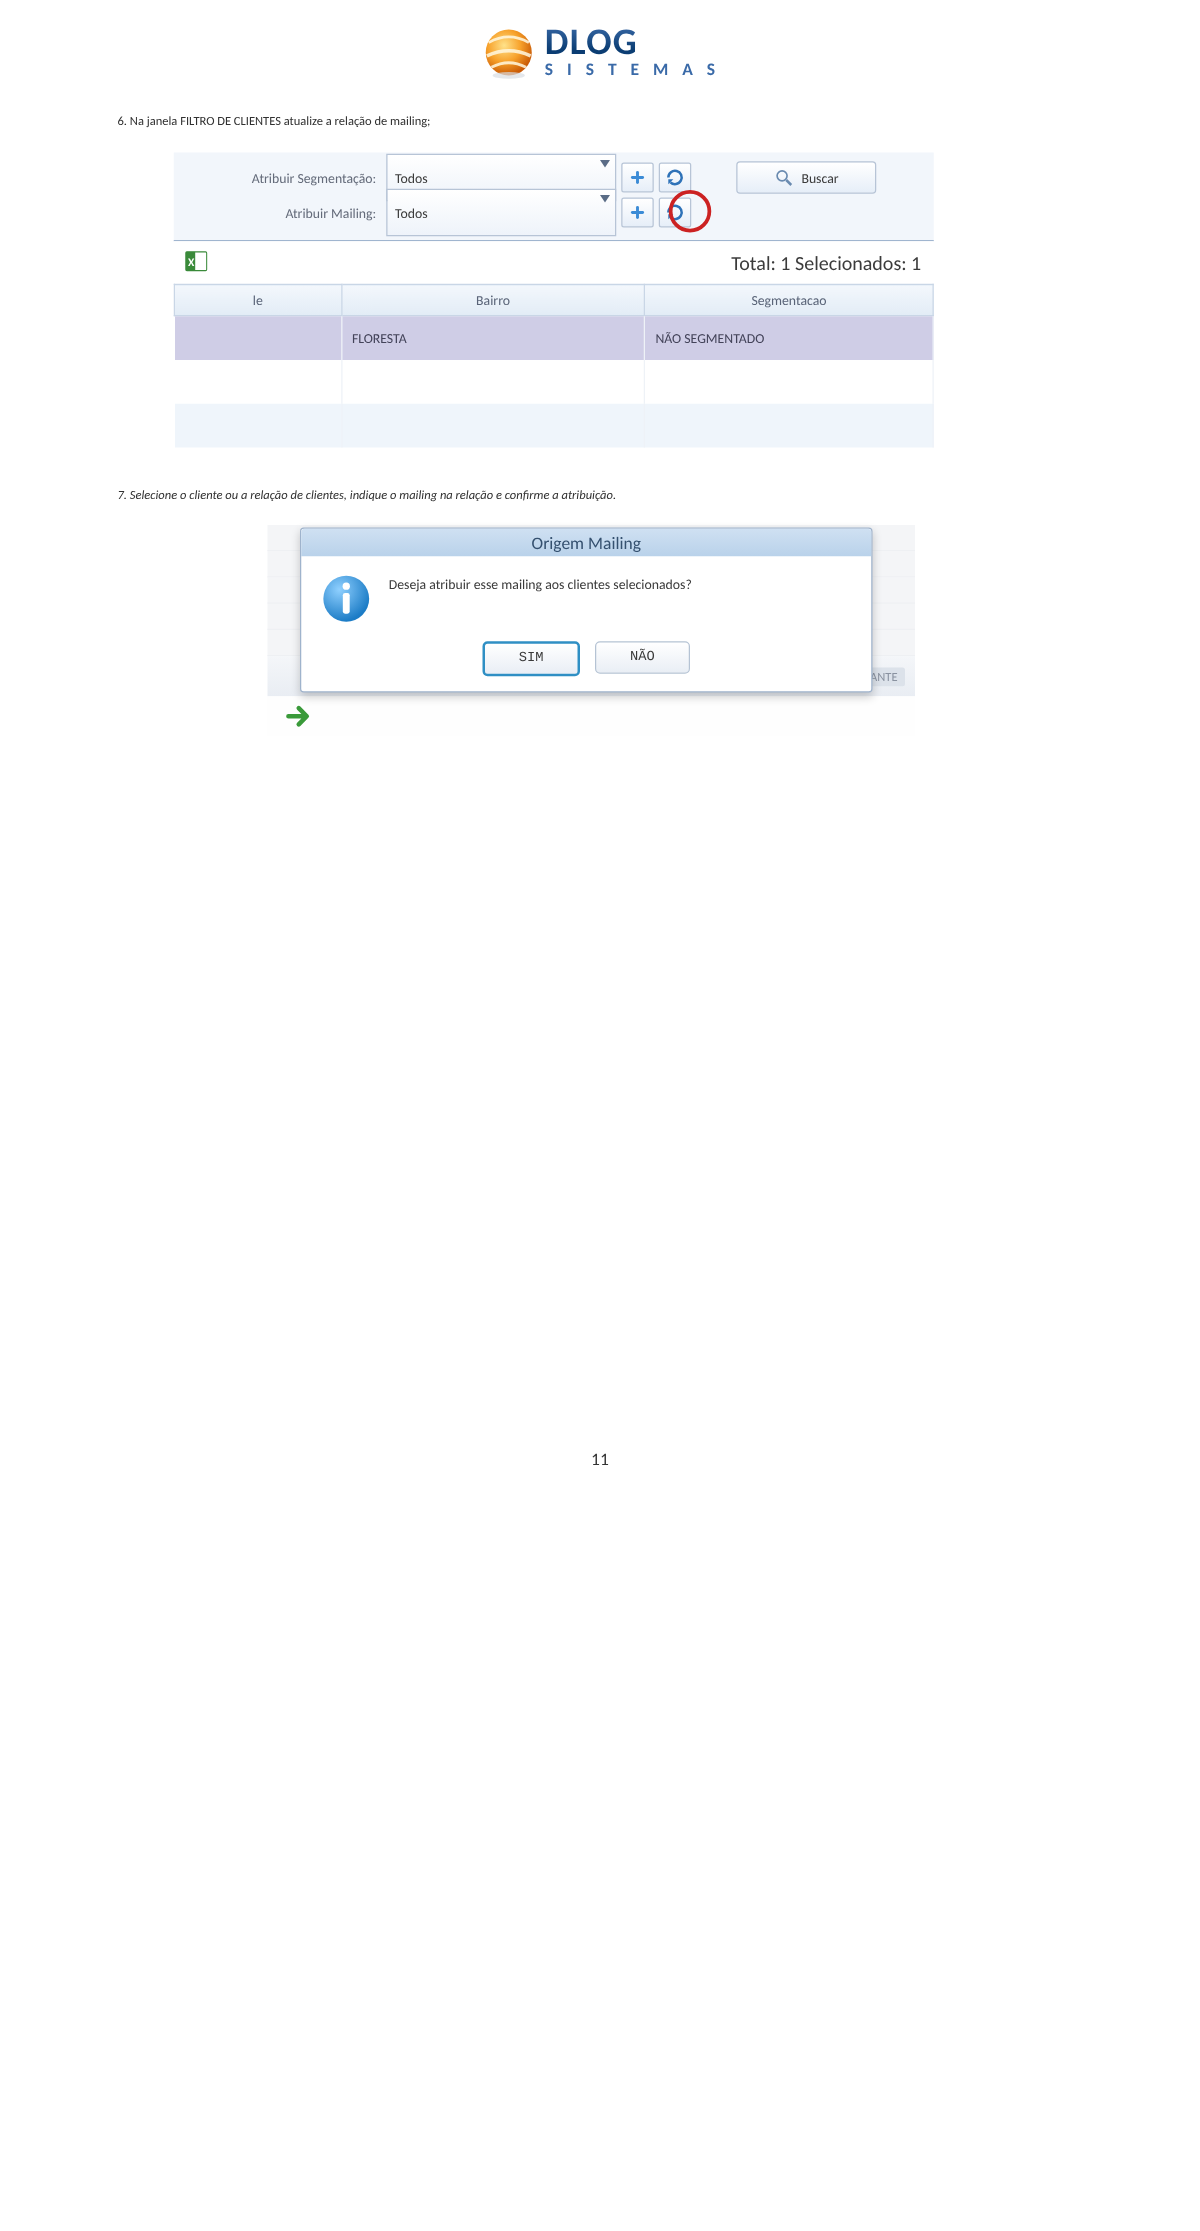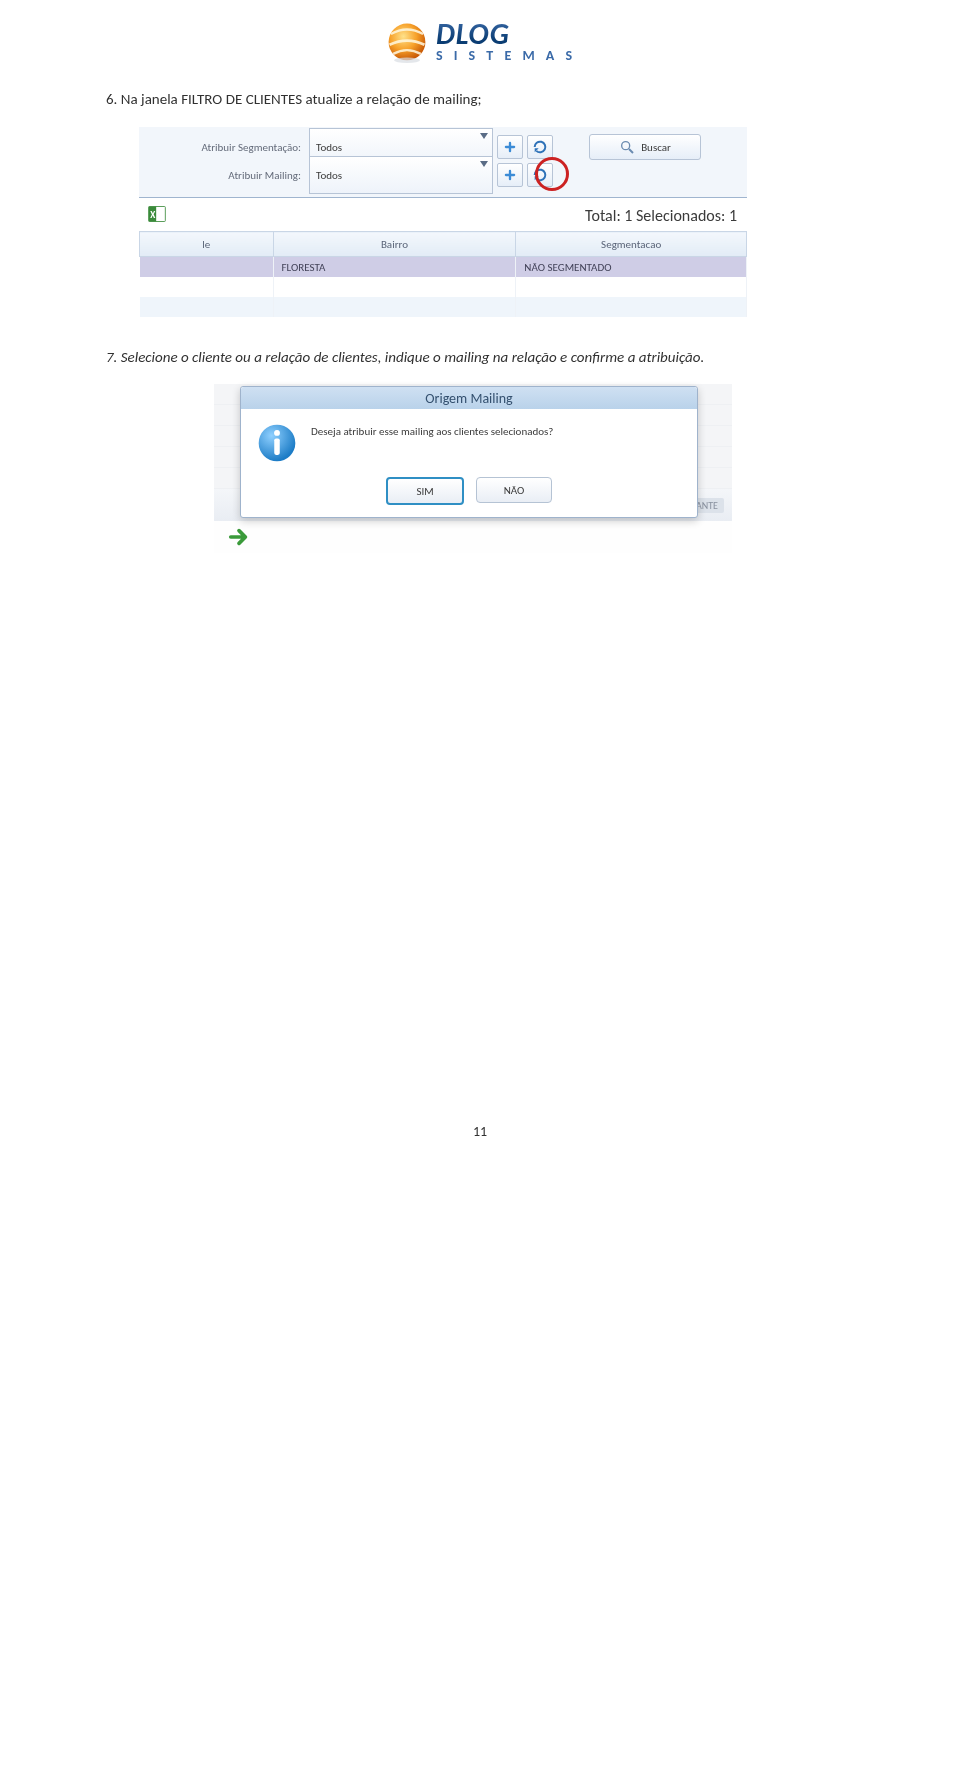--- a/index.html
+++ b/index.html
@@ -27,38 +27,37 @@
   .dlog-icon {
     width: 46px;
     height: 46px;
     position: relative;
   }
   .dlog-icon svg { width: 100%; height: 100%; }
   .dlog-text { line-height: 1; }
   .dlog-text .top {
     font-size: 30px;
     font-weight: 800;
-    font-style: italic;
     letter-spacing: 1px;
     background: linear-gradient(#3a6aa8 0%, #0b3d73 70%);
     -webkit-background-clip: text;
     background-clip: text;
     color: transparent;
   }
   .dlog-text .bot {
     font-size: 14px;
     letter-spacing: 4px;
     color: #3a6aa8;
     font-weight: 600;
     text-align: center;
     margin-top: 0;
   }
   .num-item {
-    margin: 10px 0 18px 16px;
-    font-size: 15px;
+    margin: 10px 0 18px 4px;
+    font-size: 10px;
     color: #313131;
   }
   .num-item.justified { text-align: justify; font-style: italic; }
   
   .shot1 {
     width: 608px;
     border: 1px solid #fff;
     background: #fff;
     font-size: 12px;
     color: #3b3b3b;
@@ -155,21 +154,21 @@
   }
   .shot1-table th {
     background: linear-gradient(#f3f7fc,#e2ecf6);
     border: 1px solid #c9d6e6;
     height: 22px;
     font-weight: 400;
     color: #5a6478;
     margin-top: 28px;
   }
   .shot1-table td {
-    height: 20px;
+    height: 35px;
     padding: 0 8px;
     border-right: 1px solid #eef2f7;
   }
   .shot1-table tr.data { background: #cfcde6; color: #434359; }
   .shot1-table tr.blank1 { background: #fff; }
   .shot1-table tr.blank2 { background: #eff5fb; }
   
   .shot2-wrap {
     width: 518px;
     margin: 18px 0 0 124px;
@@ -220,20 +219,21 @@
     gap: 12px;
     padding: 12px 14px 4px 14px;
   }
   .info-icon { width: 44px; height: 44px; flex: none; }
   .dialog-msg { font-size: 11px; color: #3b3b3b; padding-top: 4px; }
   .dialog-buttons {
     display: flex;
     justify-content: center;
     gap: 12px;
     padding: 8px 0 12px 0;
+    font-family: Liberation Mono, monospace;
   }
   .dlg-btn {
     width: 74px;
     height: 24px;
     border-radius: 4px;
     font-size: 11px;
     display: flex;
     align-items: center;
     justify-content: center;
     background: linear-gradient(#ffffff,#e9eef5);

